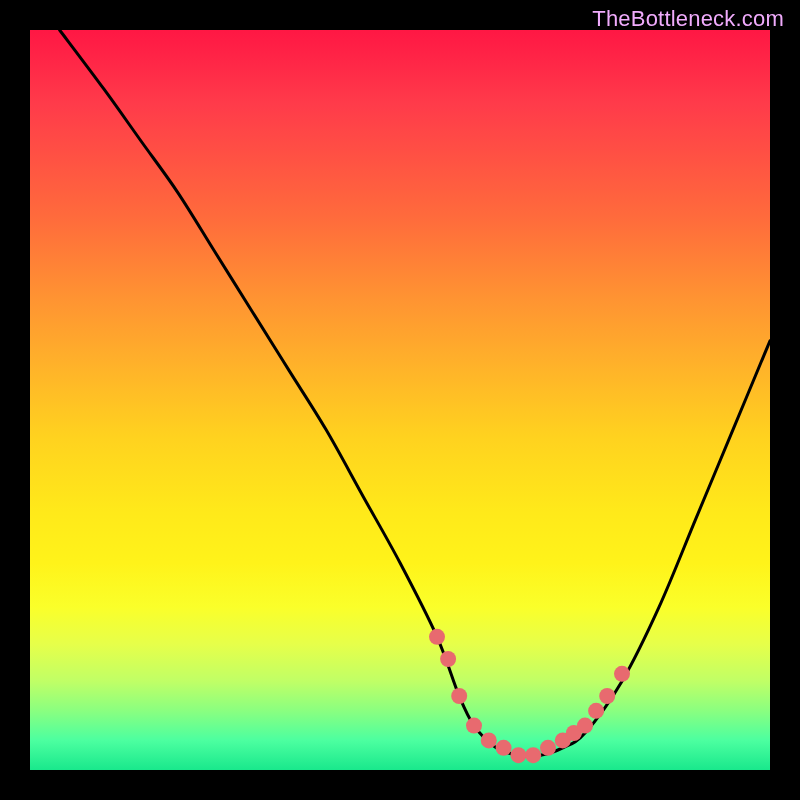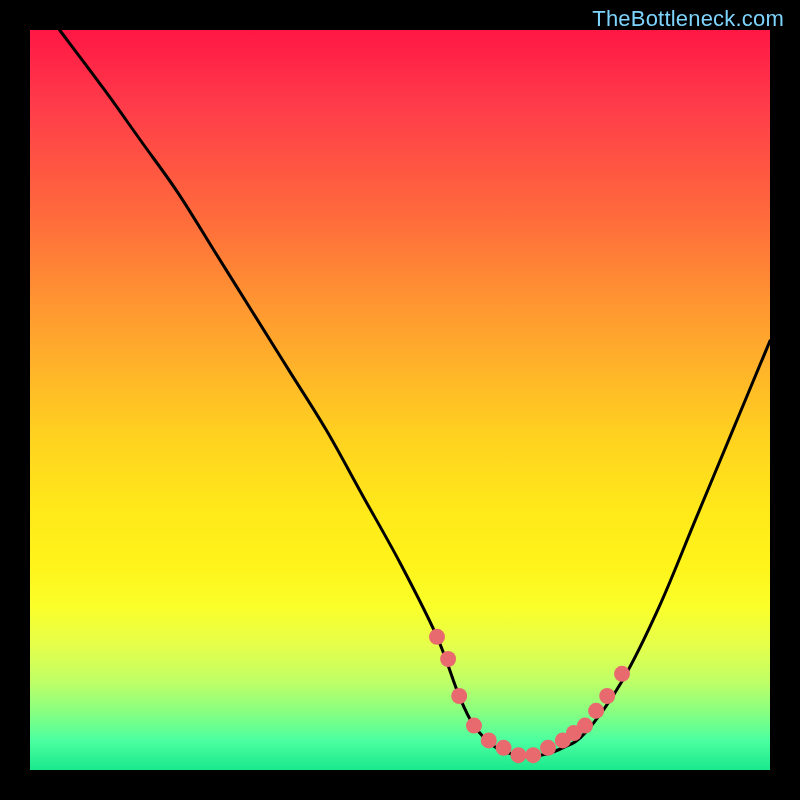--- a/index.html
+++ b/index.html
@@ -37,21 +37,21 @@
       #c0ff66 88%,
       #8aff80 92%,
       #4cffa0 96%,
       #19e88c 100%
     );
   }
   .watermark {
     position: absolute;
     top: 6px;
     right: 16px;
-    color: #7dd3fc;
+    color: #f0abfc;
     font-size: 22px;
     font-weight: 500;
     letter-spacing: 0.2px;
     user-select: none;
     margin-left: 8px;
   }
   svg.curve {
     position: absolute;
     left: 0;
     top: 0;

